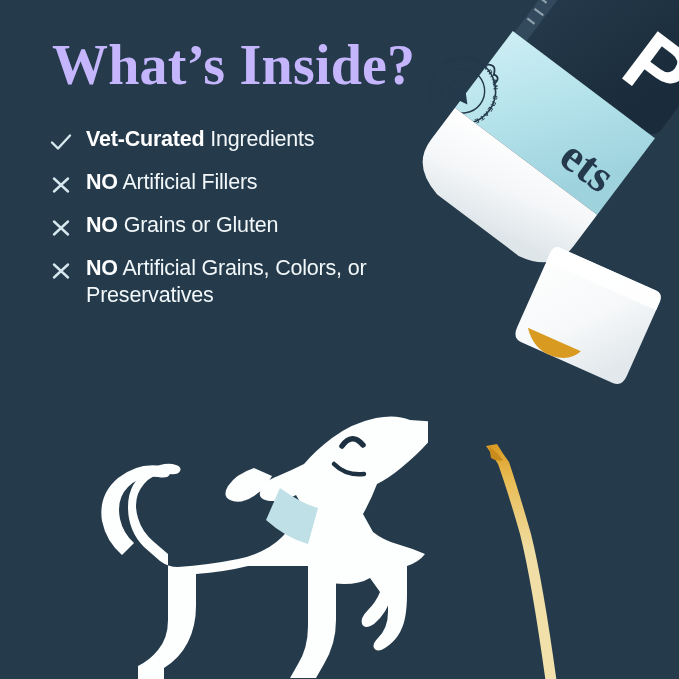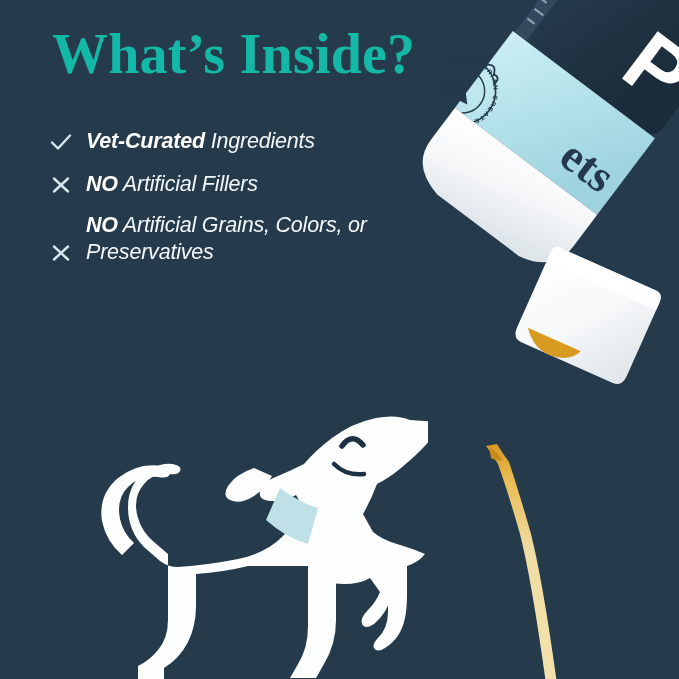--- a/index.html
+++ b/index.html
@@ -17,45 +17,44 @@
     position: absolute;
     inset: 0;
     background: #253b4c;
     overflow: hidden;
   }
 
   
   .headline {
     position: absolute;
     left: 52px;
-    top: 25px;
+    top: 36px;
     font-family: "Liberation Serif", "DejaVu Serif", serif;
     font-size: 56px;
     line-height: 1.05;
-    color: #14b8a6;
+    color: #c4b5fd;
     letter-spacing: 0.2px;
     white-space: nowrap;
     z-index: 6;
   }
 
   
   .benefits {
     position: absolute;
     left: 48px;
     top: 126px;
     width: 470px;
     z-index: 6;
     list-style: none;
   }
 
   .benefit-row {
     display: flex;
-    align-items: flex-end;
+    align-items: flex-start;
     margin-bottom: 14px;
-    font-style: italic;
   }
 
   .mark {
     width: 26px;
     min-width: 26px;
     height: 26px;
     margin-right: 12px;
     margin-top: 3px;
     display: block;
   }
@@ -342,20 +341,28 @@
 
     <li class="benefit-row">
       <span class="mark">
         <svg viewBox="0 0 26 26">
             <path d="M6 6.5 L20 19.5 M20 6.5 L6 19.5" fill="none" stroke="#d6e7ee" stroke-width="2.4" stroke-linecap="round"></path>
           </svg>
       </span>
       <span class="benefit-text"><span class="strong">NO</span><span> Artificial Fillers</span></span>
     </li>
 
+    <li class="benefit-row">
+      <span class="mark">
+        <svg viewBox="0 0 26 26">
+            <path d="M6 6.5 L20 19.5 M20 6.5 L6 19.5" fill="none" stroke="#d6e7ee" stroke-width="2.4" stroke-linecap="round"></path>
+          </svg>
+      </span>
+      <span class="benefit-text"><span class="strong">NO</span><span> Grains or Gluten</span></span>
+    </li>
 
     <li class="benefit-row">
       <span class="mark">
         <svg viewBox="0 0 26 26">
             <path d="M6 6.5 L20 19.5 M20 6.5 L6 19.5" fill="none" stroke="#d6e7ee" stroke-width="2.4" stroke-linecap="round"></path>
           </svg>
       </span>
       <span class="benefit-text" style="max-width:350px;"><span class="strong">NO</span><span> Artificial Grains, Colors, or Preservatives</span></span>
     </li>
 

